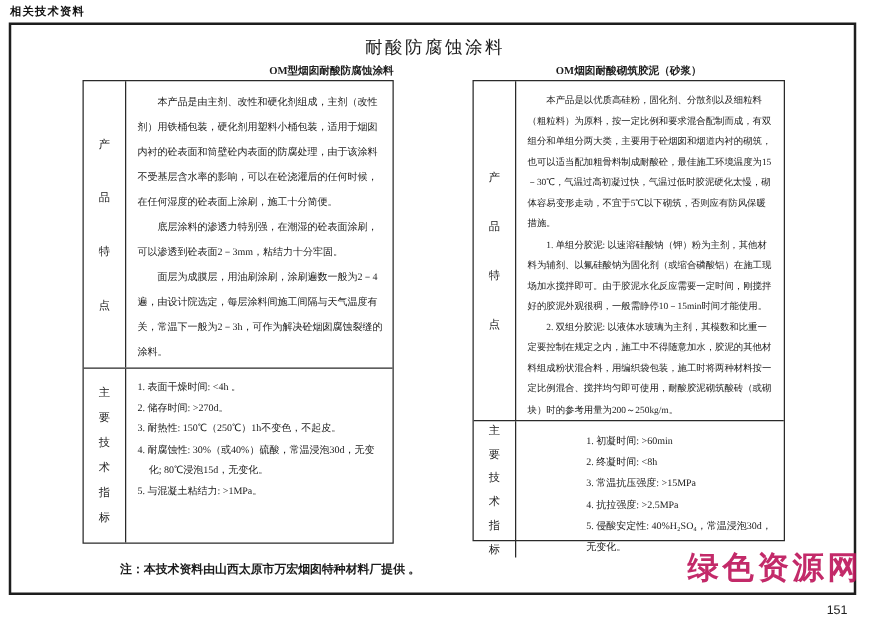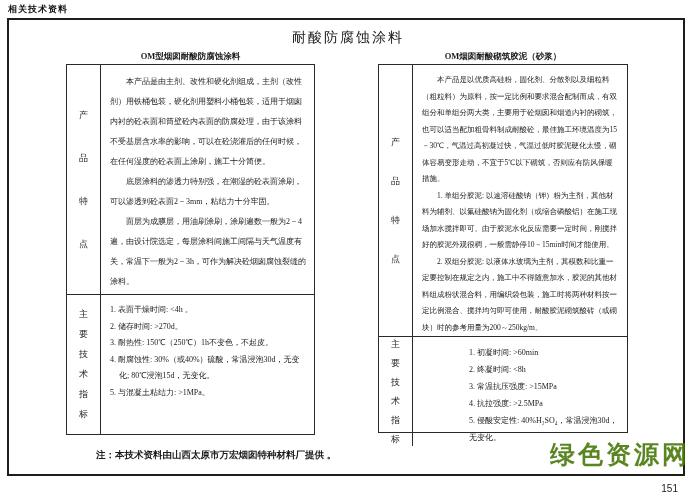--- a/index.html
+++ b/index.html
@@ -18,21 +18,21 @@
   }
   .page-title {
     position:absolute; left:0; top:29px; width:100%; text-align:center;
     font-size:14px; font-weight:normal; letter-spacing:2px;
     font-family:"Liberation Sans", sans-serif;
   }
   .tbl-caption {
     position:absolute; top:51px; text-align:center;
     font-size:8.5px; font-weight:bold;
   }
-  .cap-left  { left:66px;  width:249px; }
+  .cap-left  { left:66px;  width:249px;text-align:right; }
   .cap-right { left:378px; width:250px; }
 
   .tbl {
     position:absolute; border:1px solid #2a2a2a; box-sizing:border-box;
     display:flex; flex-direction:column; background:#fff;
   }
   .tbl-left  { left:66px;  top:64px; width:249px; height:371px; }
   .tbl-right { left:378px; top:64px; width:250px; height:369px; }
 
   .sec { display:flex; box-sizing:border-box; }
@@ -147,17 +147,17 @@
       <div class="item">3. 常温抗压强度: &gt;15MPa</div>
       <div class="item">4. 抗拉强度: &gt;2.5MPa</div>
       <div class="item">5. 侵酸安定性: 40%H₂SO₄，常温浸泡30d，无变化。</div>
     </div>
   </div>
 </div>
 
 <div class="note">注：本技术资料由山西太原市万宏烟囱特种材料厂提供 。</div>
 
 <div class="watermark">
-  <div class="wm-name" style="color: #4d7c0f;">绿色资源网</div>
+  <div class="wm-name" style="color: #be185d;">绿色资源网</div>
   <div class="wm-url" style="color: #3b82f6; margin-top: 44px;">www.downcc.com</div>
 </div>
 
 <div class="page-number">151</div>
 
 </body></html>

